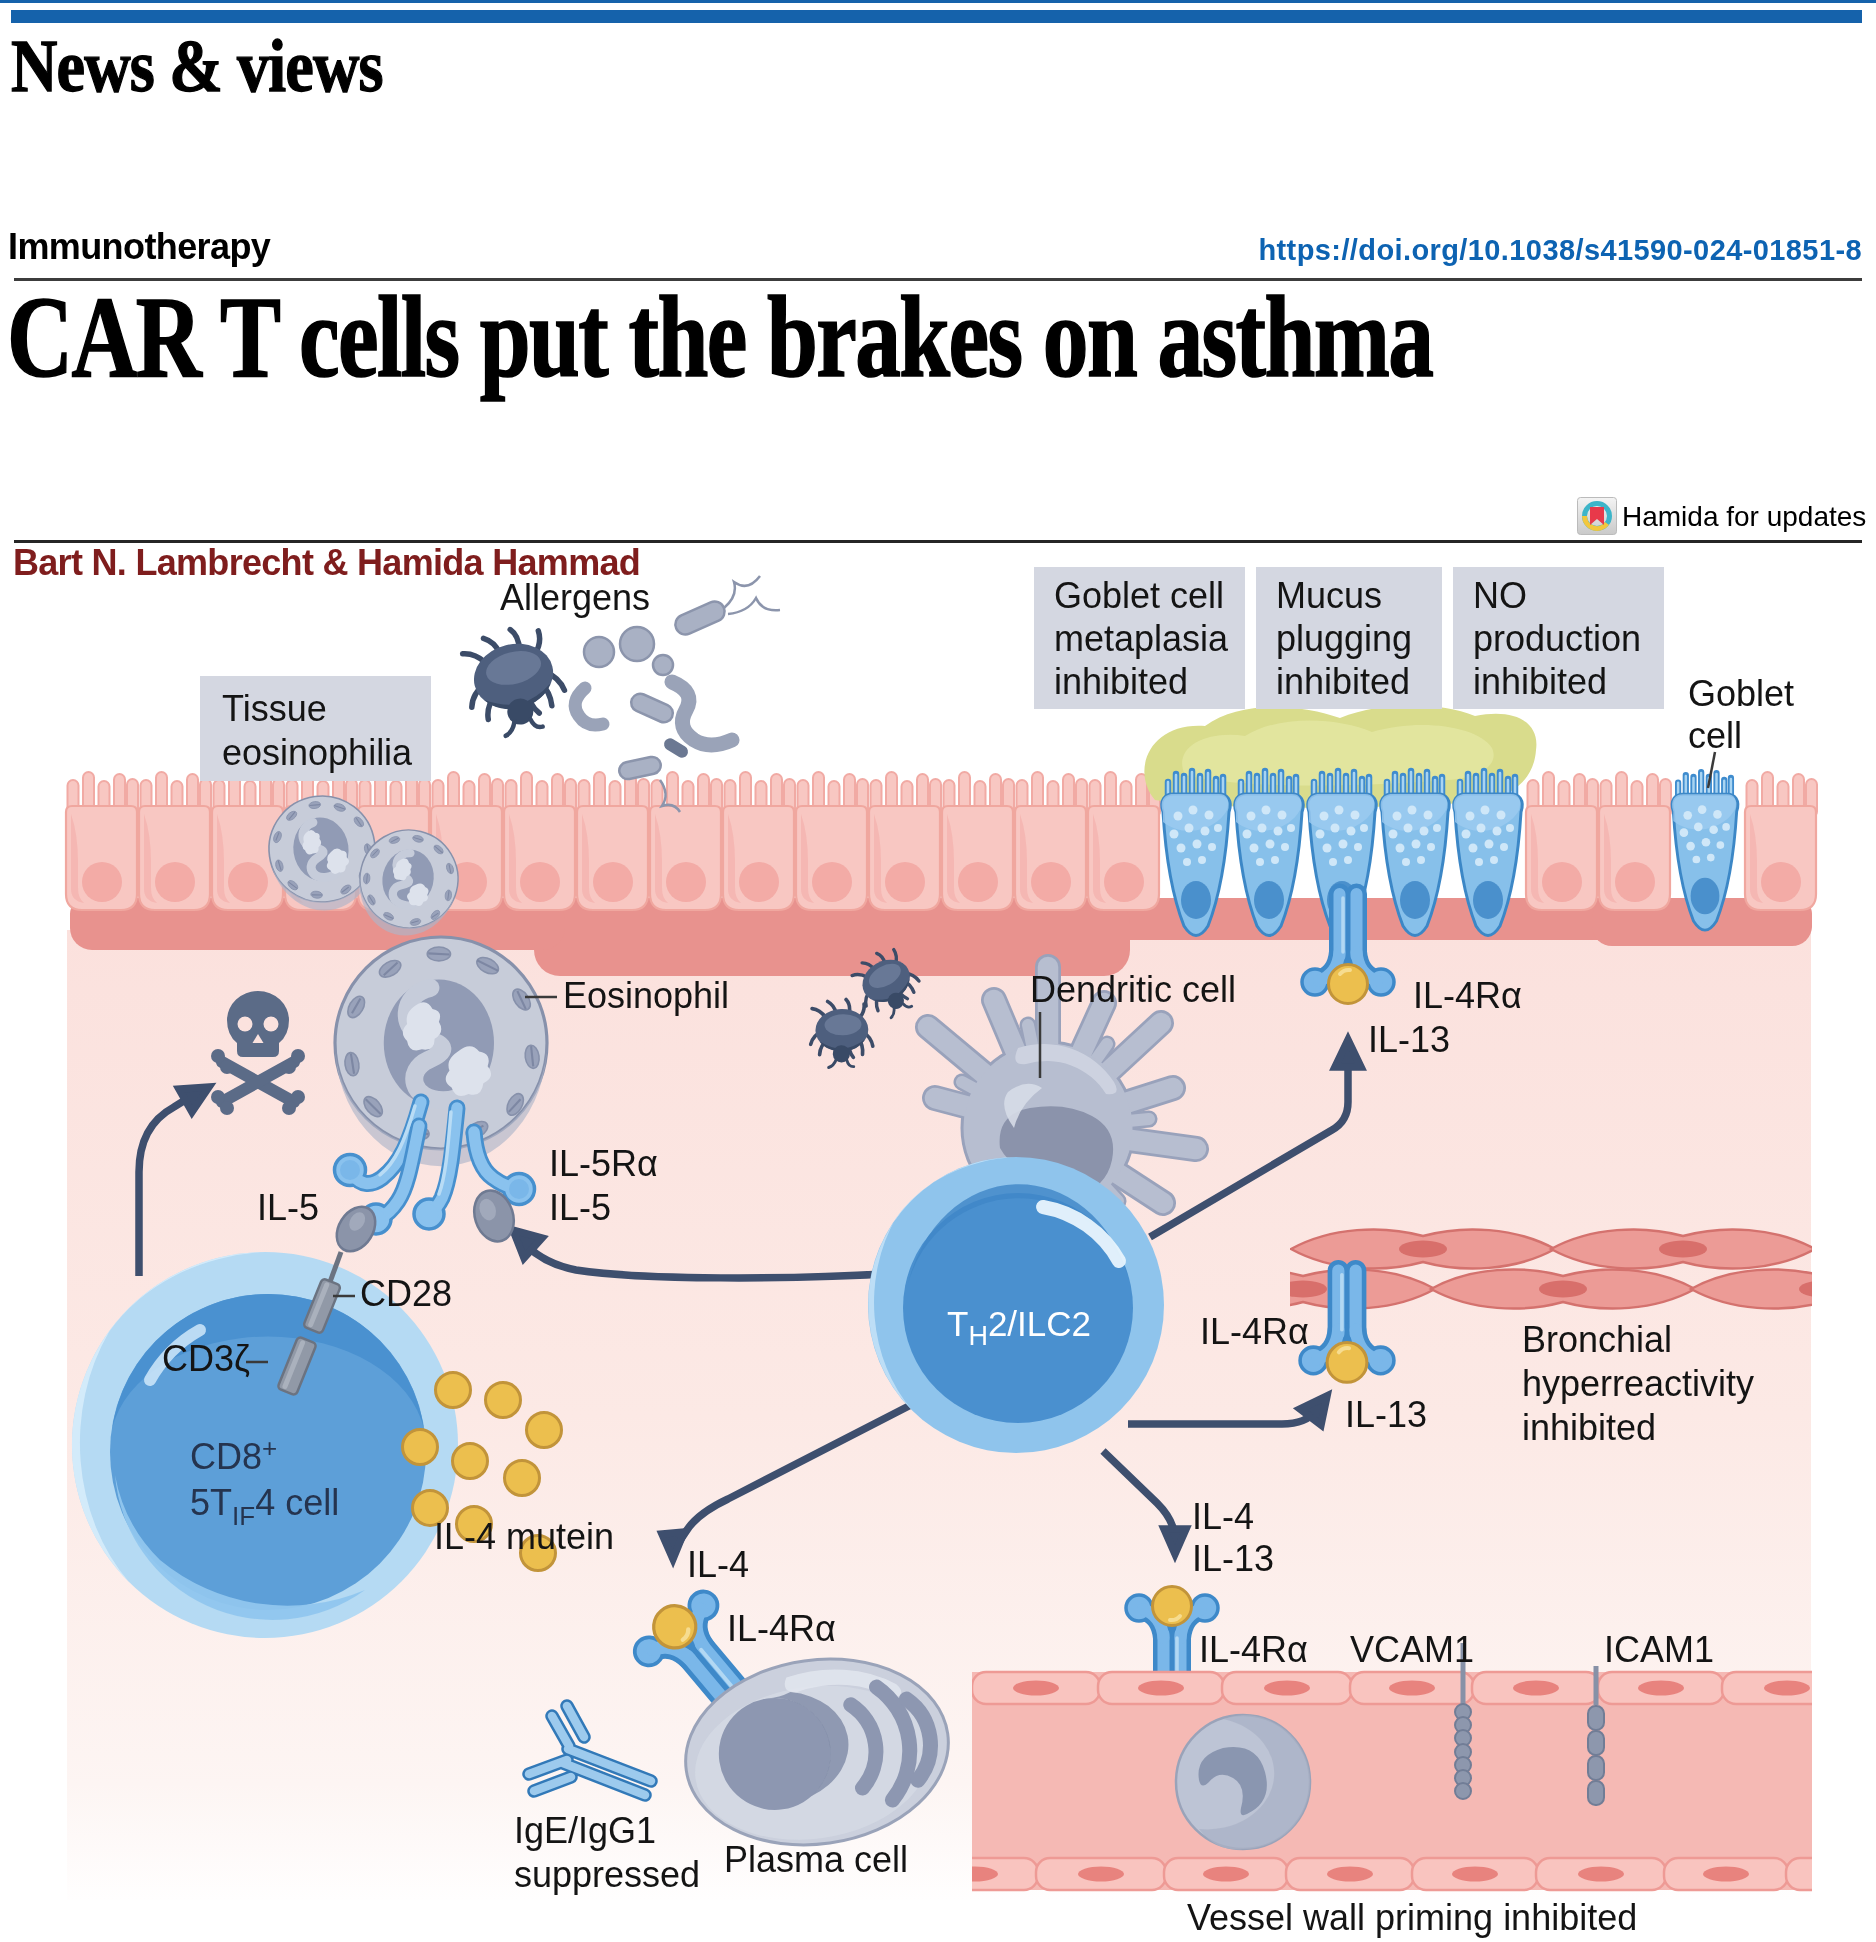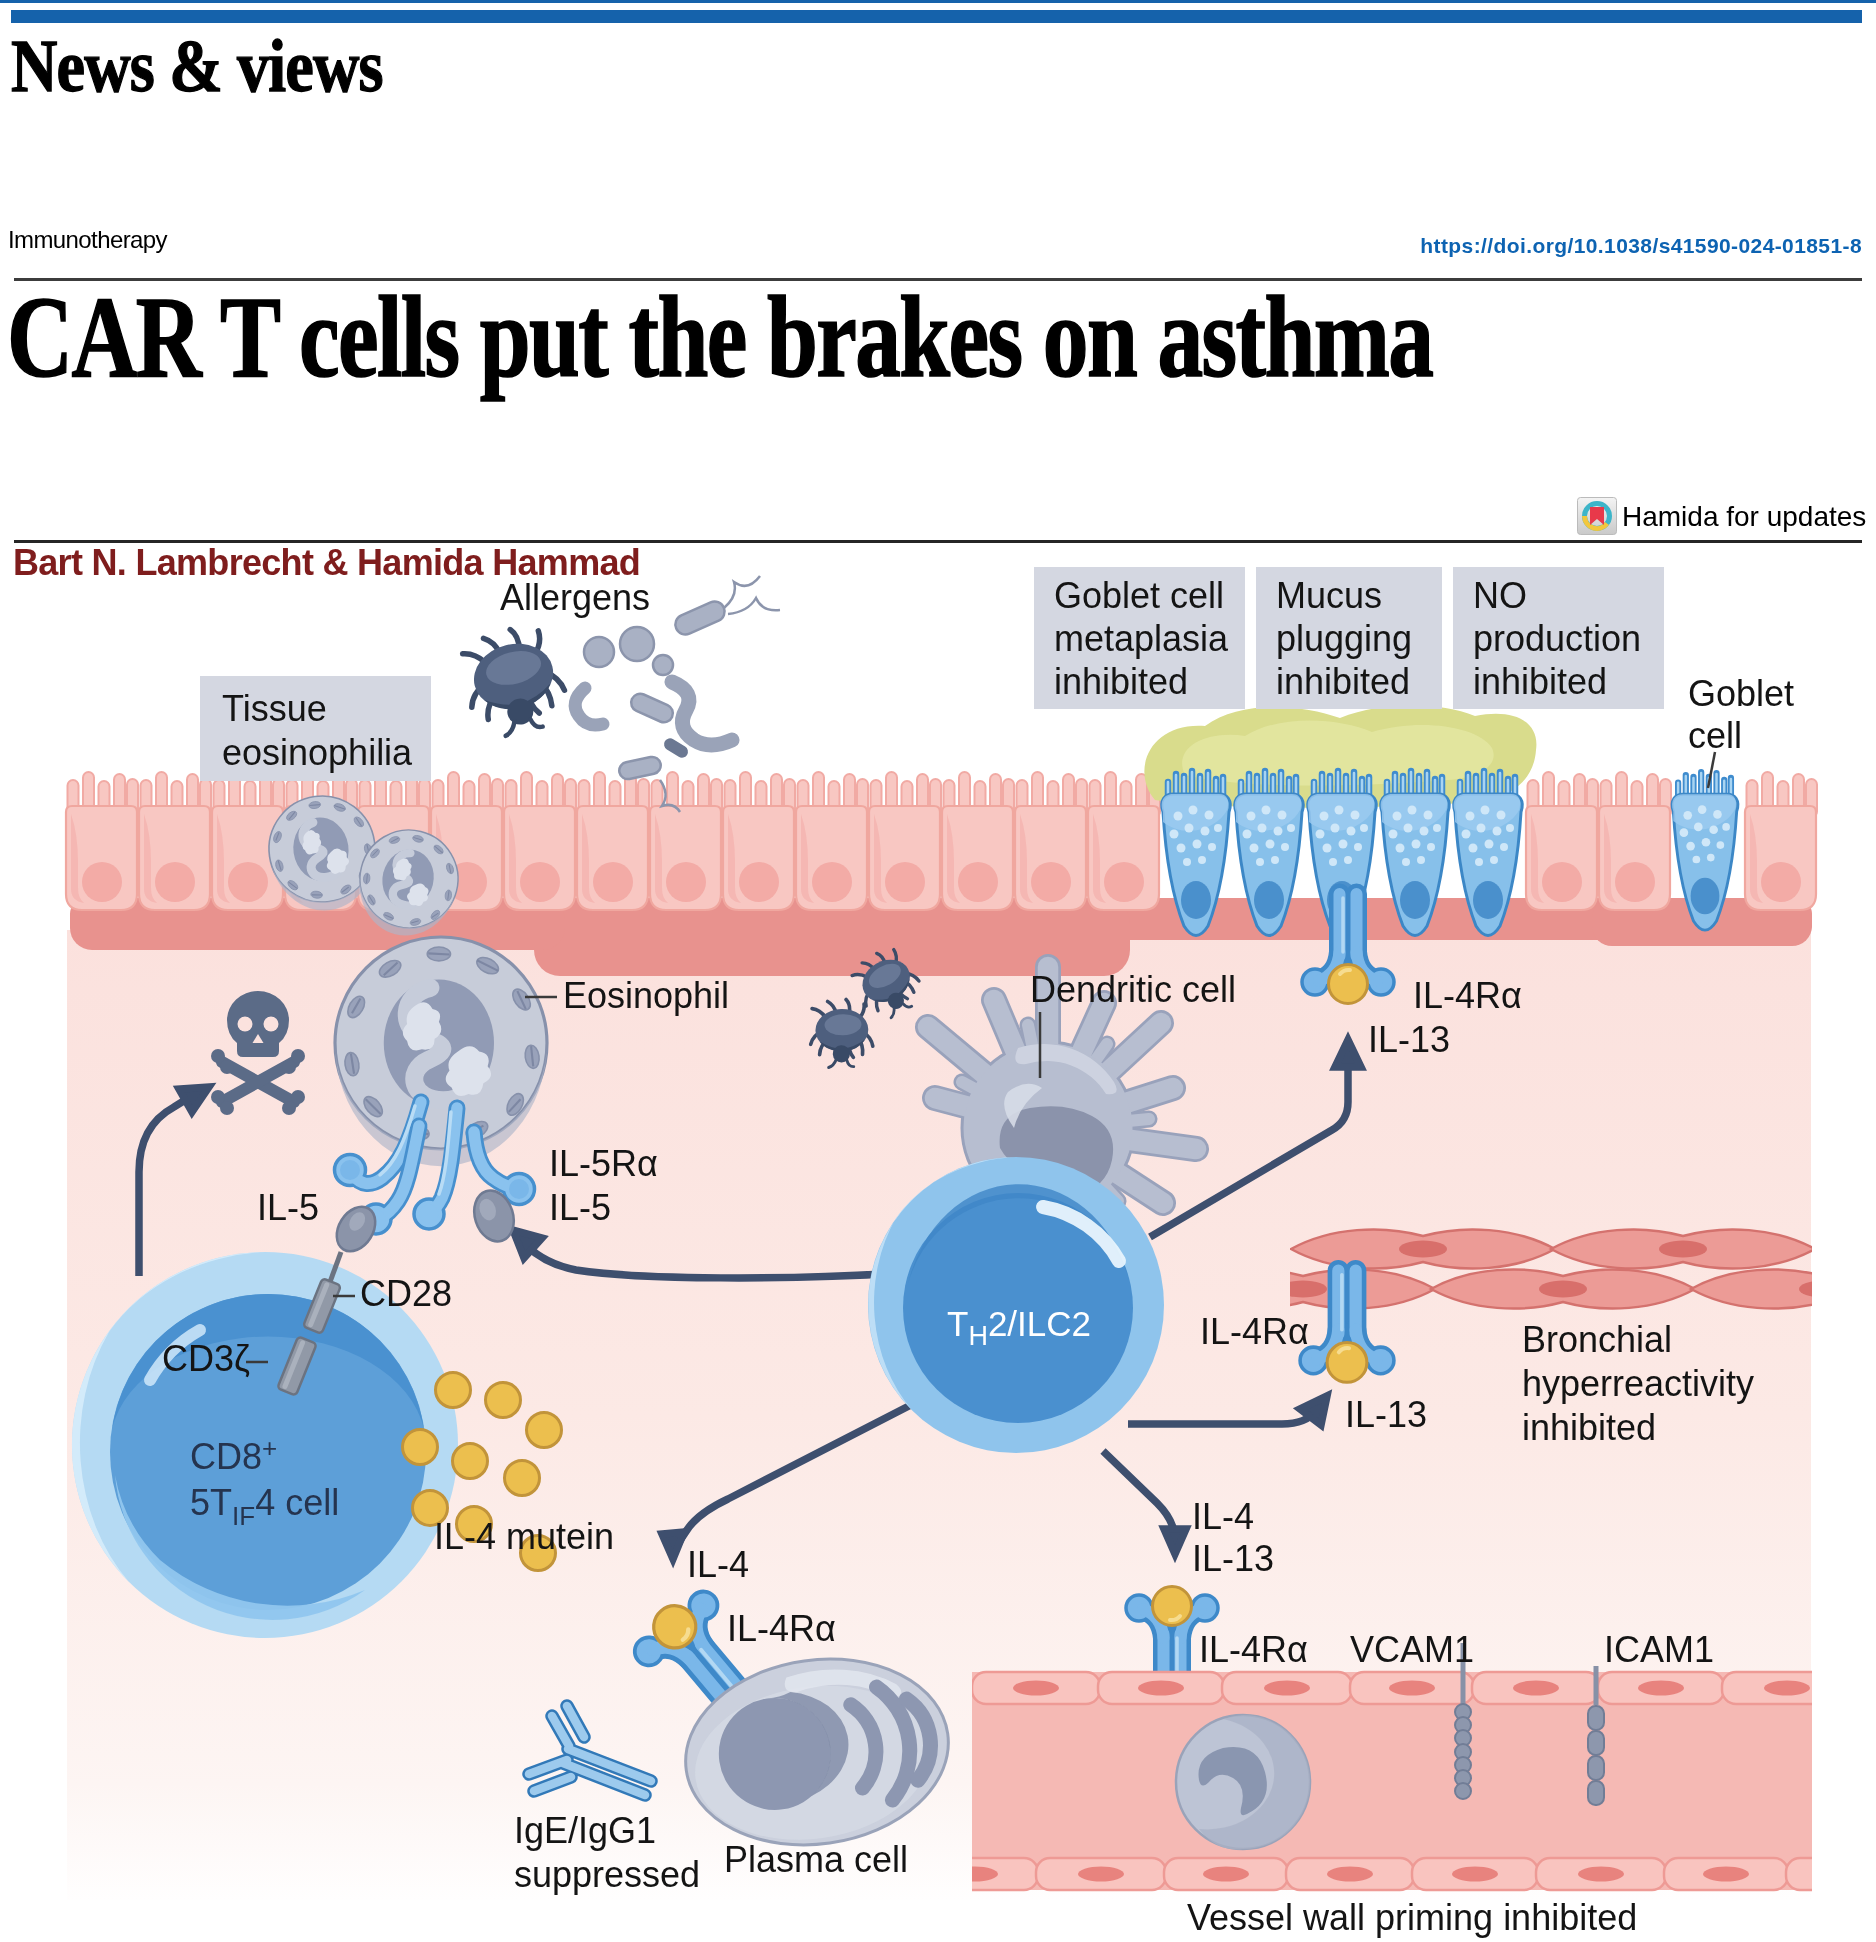--- a/index.html
+++ b/index.html
@@ -2,22 +2,22 @@
 <html><head>
 <meta charset="utf-8">
 <style>
   html,body{margin:0;padding:0;background:#fff;}
   body{width:1876px;height:1942px;position:relative;overflow:hidden;
        font-family:"Liberation Sans",sans-serif;}
   .abs{position:absolute;}
   #topbar{left:11px;right:14px;top:10px;height:13px;background:#1562ab;}#topline{left:0;right:0;top:0;height:2.5px;background:#1562ab;}
   #nv{left:11px;top:23px;-webkit-text-stroke:1.3px #000;font-family:"Liberation Serif",serif;font-weight:bold;
       font-size:75px;letter-spacing:-1px;color:#000;transform-origin:0 0;white-space:nowrap;transform:scaleX(0.857);}
-  #imm{left:8px;top:226px;font-size:24px;font-weight:normal;color:#000;letter-spacing:-0.6px;}
-  #doi{right:14px;top:234px;font-size:21px;font-weight:bold;color:#0d63b2;letter-spacing:0.4px;}
+  #imm{left:8px;top:226px;font-size:36px;font-weight:bold;color:#000;letter-spacing:-0.6px;}
+  #doi{right:14px;top:234px;font-size:29px;font-weight:bold;color:#0d63b2;letter-spacing:0.4px;}
   #rule1{left:14px;right:14px;top:278px;height:3px;background:#3c3c3c;}
   #title{left:7px;top:271px;-webkit-text-stroke:1.6px #000;font-family:"Liberation Serif",serif;font-weight:bold;
          font-size:116px;color:#000;transform-origin:0 0;white-space:nowrap;letter-spacing:-2px;transform:scaleX(0.788);}
   #byline{left:13px;top:499px;font-size:36px;font-weight:bold;color:#7f1d1d;letter-spacing:-0.7px;margin-top:43px;}
   #cfu{left:1622px;top:501px;font-size:28px;color:#000;}#cfuic{left:1577px;top:497px;}
   #rule2{left:14px;right:14px;top:540px;height:3px;background:#262626;}
   svg{position:absolute;left:0;top:0;}
   text{font-family:"Liberation Sans",sans-serif;}
 </style>
 </head>

